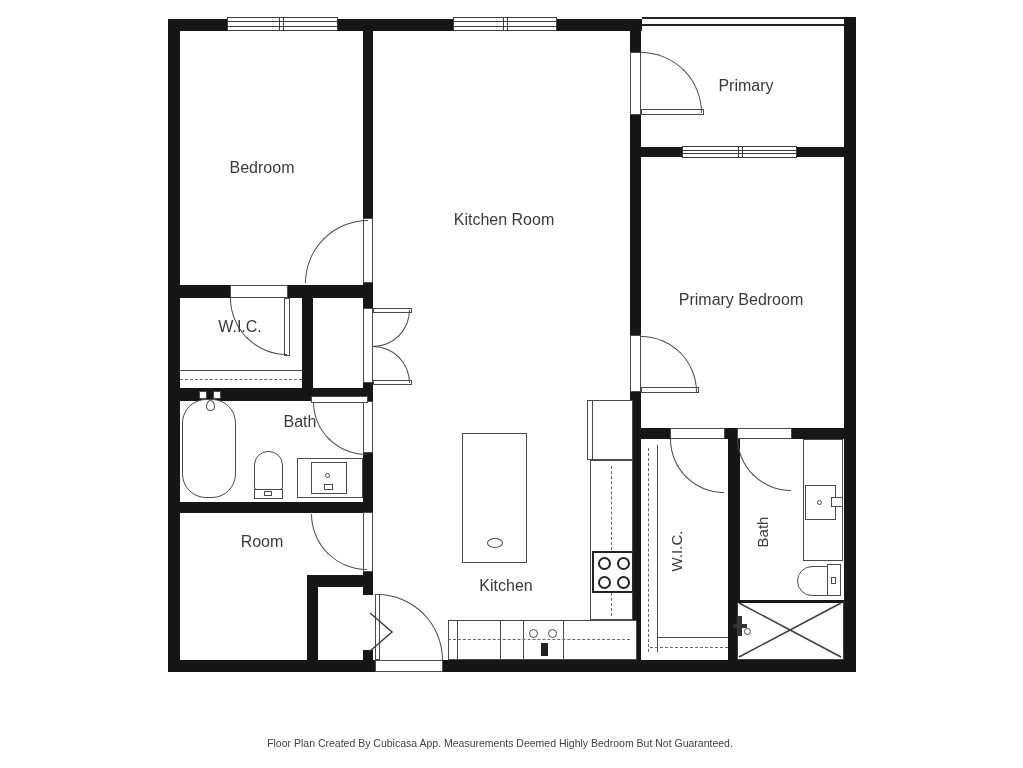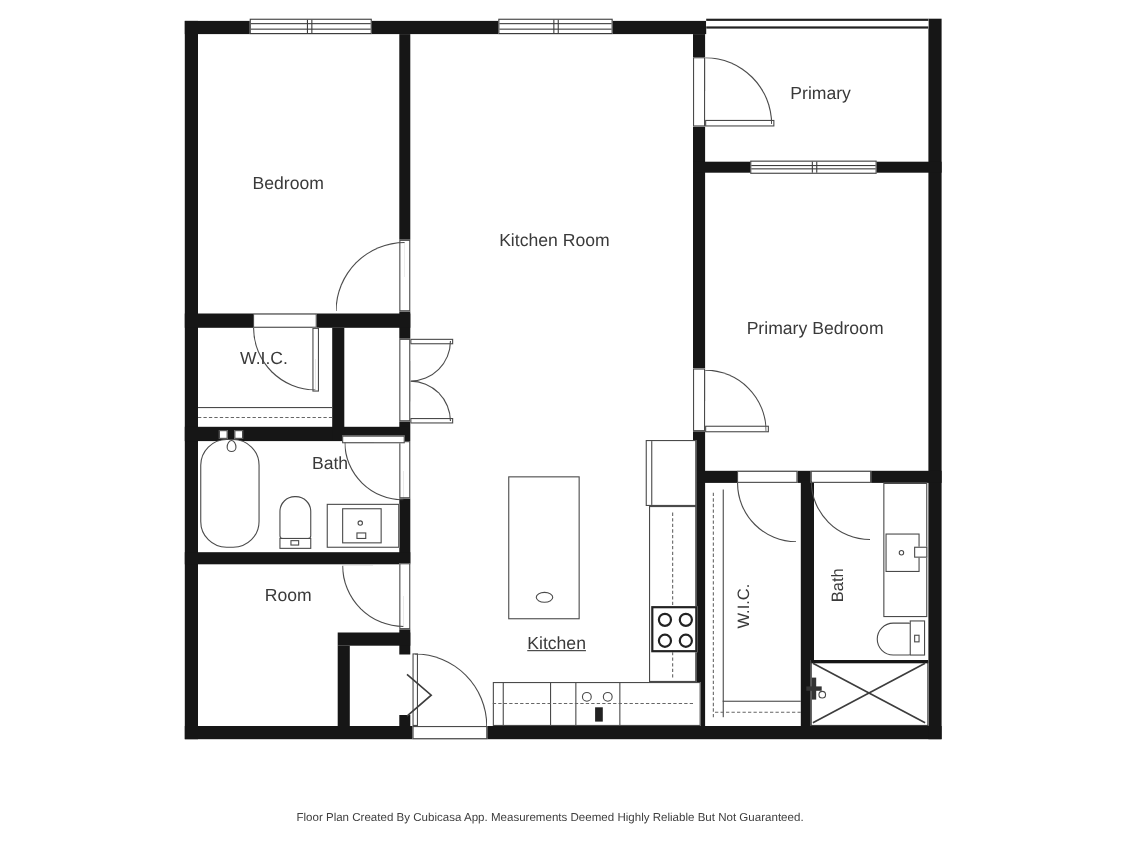--- a/index.html
+++ b/index.html
@@ -179,19 +179,19 @@
     <polyline points="370,613 392,632 370,651" fill="none" stroke="#3d3d3d" stroke-width="1.5"></polyline>
   </svg>
 
   <div class="abs label" style="left:262px;top:168px;">Bedroom</div>
   <div class="abs label" style="left:504px;top:220px;">Kitchen Room</div>
   <div class="abs label" style="left:746px;top:86px;">Primary</div>
   <div class="abs label" style="left:741px;top:300px;">Primary Bedroom</div>
   <div class="abs label" style="left:240px;top:327px;">W.I.C.</div>
   <div class="abs label" style="left:300px;top:422px;">Bath</div>
   <div class="abs label" style="left:262px;top:542px;">Room</div>
-  <div class="abs label" style="left:506px;top:586px;text-decoration:underline;">Kitchen</div>
+  <div class="abs label" style="left:506px;top:586px;">Kitchen</div>
   <div class="abs label vert" style="left:676px;top:551px;">W.I.C.</div>
   <div class="abs label vert" style="left:762px;top:532px;">Bath</div>
 
 </div>
 
-<div class="footer">Floor Plan Created By Cubicasa App. Measurements Deemed Highly Reliable But Not Guaranteed.</div>
+<div class="footer">Floor Plan Created By Cubicasa App. Measurements Deemed Highly Bedroom But Not Guaranteed.</div>
 
 </body></html>

